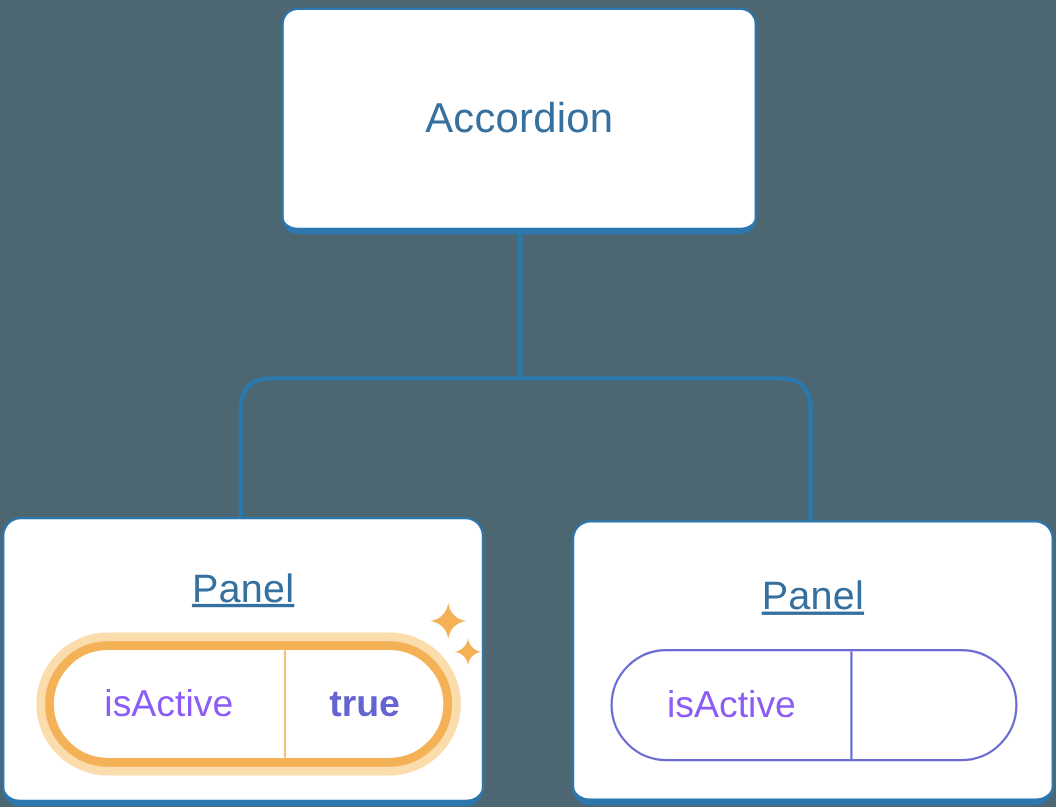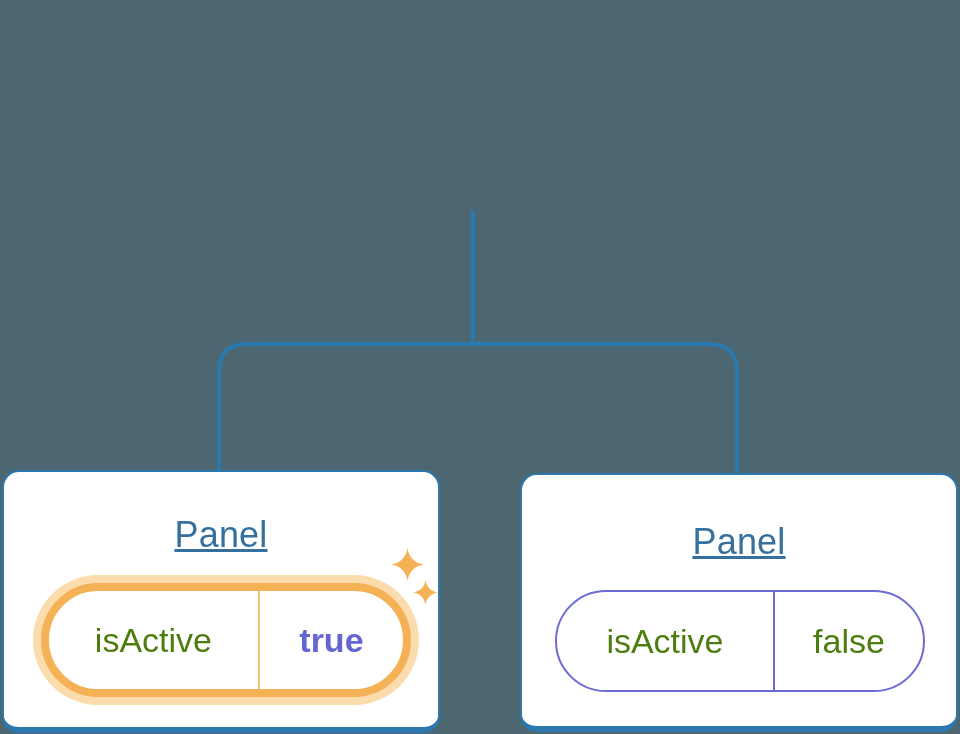--- a/index.html
+++ b/index.html
@@ -103,21 +103,21 @@
     top: 115px;
     width: 370px;
     height: 102px;
     border: 2.5px solid #6b6bd3;
   }
   .pill-cell {
     display: flex;
     align-items: center;
     justify-content: center;
     font-size: 34px;
-    color: #4d7c0f;
+    color: #8b5cf6;
   }
   .pill-cell.prop-name { flex: 0 0 59%; }
   .pill-cell.prop-value { flex: 1 1 auto; }
   .pill-cell.prop-value.bold { font-weight: 700; color: #6464d2; }
   .pill-divider {
     flex: 0 0 auto;
     width: 0;
   }
   .pill-active .pill-divider { border-left: 2px solid #f6c277; }
   .pill-inactive .pill-divider { border-left: 2.5px solid #6b6bd3; }
@@ -128,20 +128,23 @@
   }
   .sparkle svg { display: block; }
   .sparkle-large { left: 387px; top: 76px; width: 33px; height: 33px; }
   .sparkle-small { left: 409px; top: 108px; width: 25px; height: 25px; }
 </style>
 </head>
 <body>
 
 <div class="canvas">
 
+  <div class="card accordion-node">
+    <span class="node-title">Accordion</span>
+  </div>
 
   <svg class="connectors" width="960" height="734" viewBox="0 0 960 734" aria-hidden="true">
     <path d="M473 211 V344"></path>
     <path d="M219 473 V372 Q219 344 247 344 H709 Q737 344 737 372 V476"></path>
   </svg>
 
   <div class="card panel-node panel-left">
     <div class="panel-title node-title">Panel</div>
 
     <div class="pill pill-active">
@@ -161,17 +164,16 @@
       </svg>
     </span>
   </div>
 
   <div class="card panel-node panel-right">
     <div class="panel-title node-title">Panel</div>
 
     <div class="pill pill-inactive">
       <div class="pill-cell prop-name">isActive</div>
       <div class="pill-divider"></div>
-      <div class="pill-cell prop-value">false</div>
     </div>
   </div>
 
 </div>
 
 </body></html>

